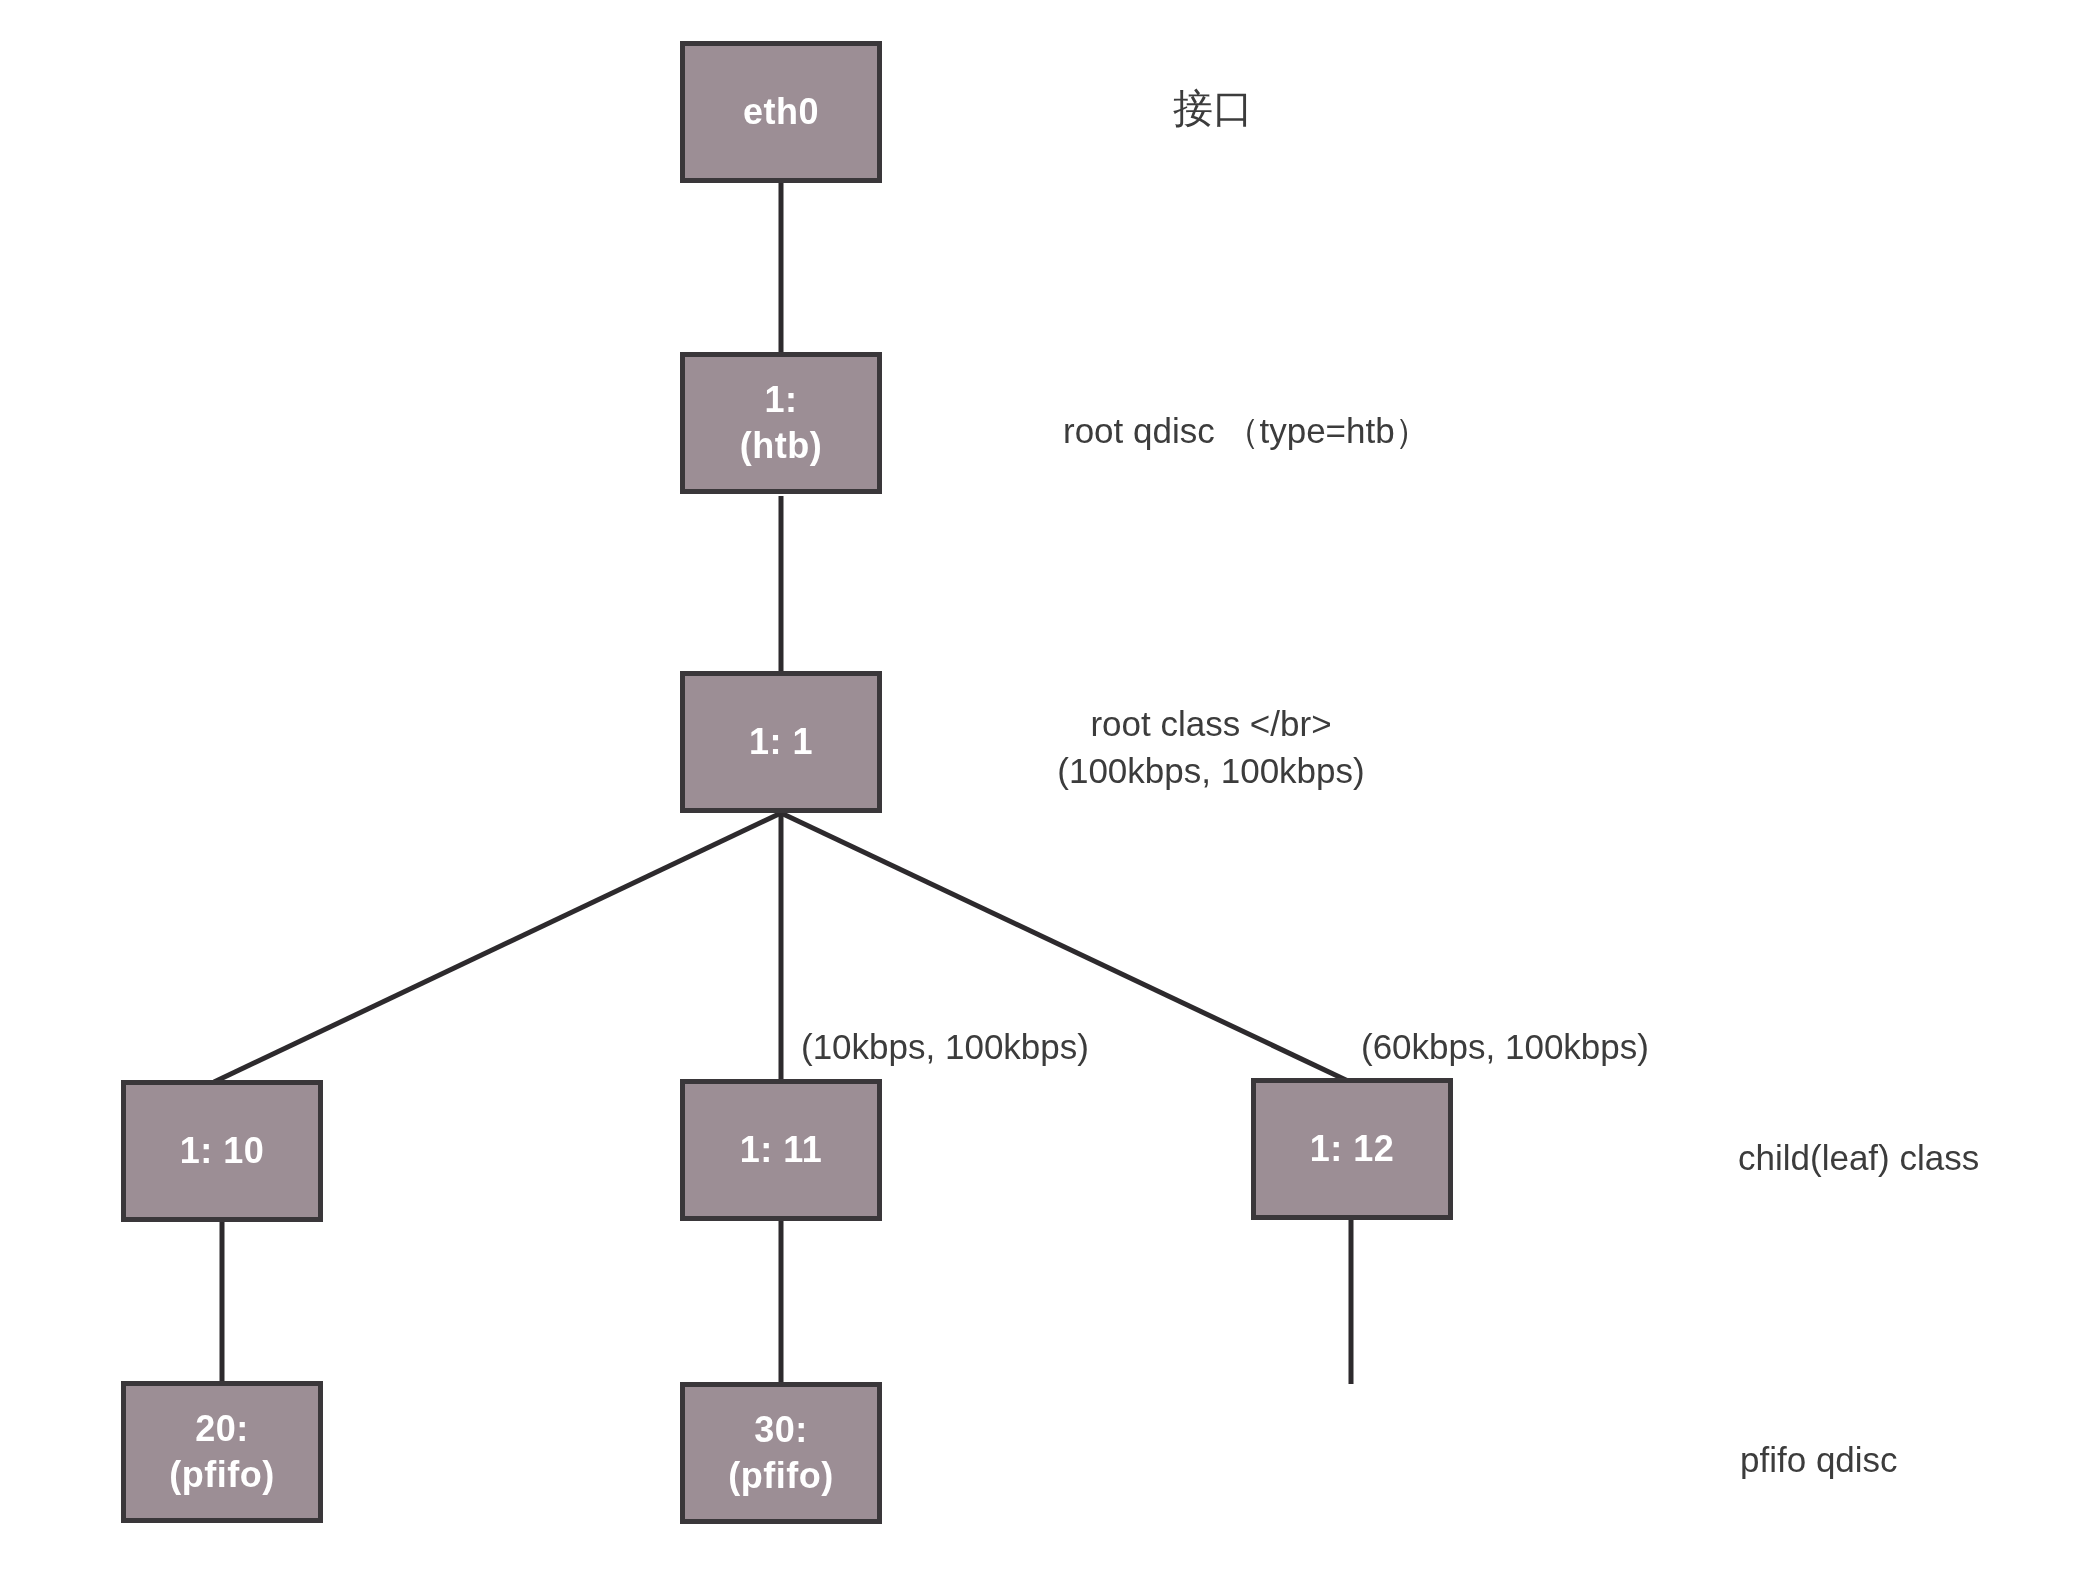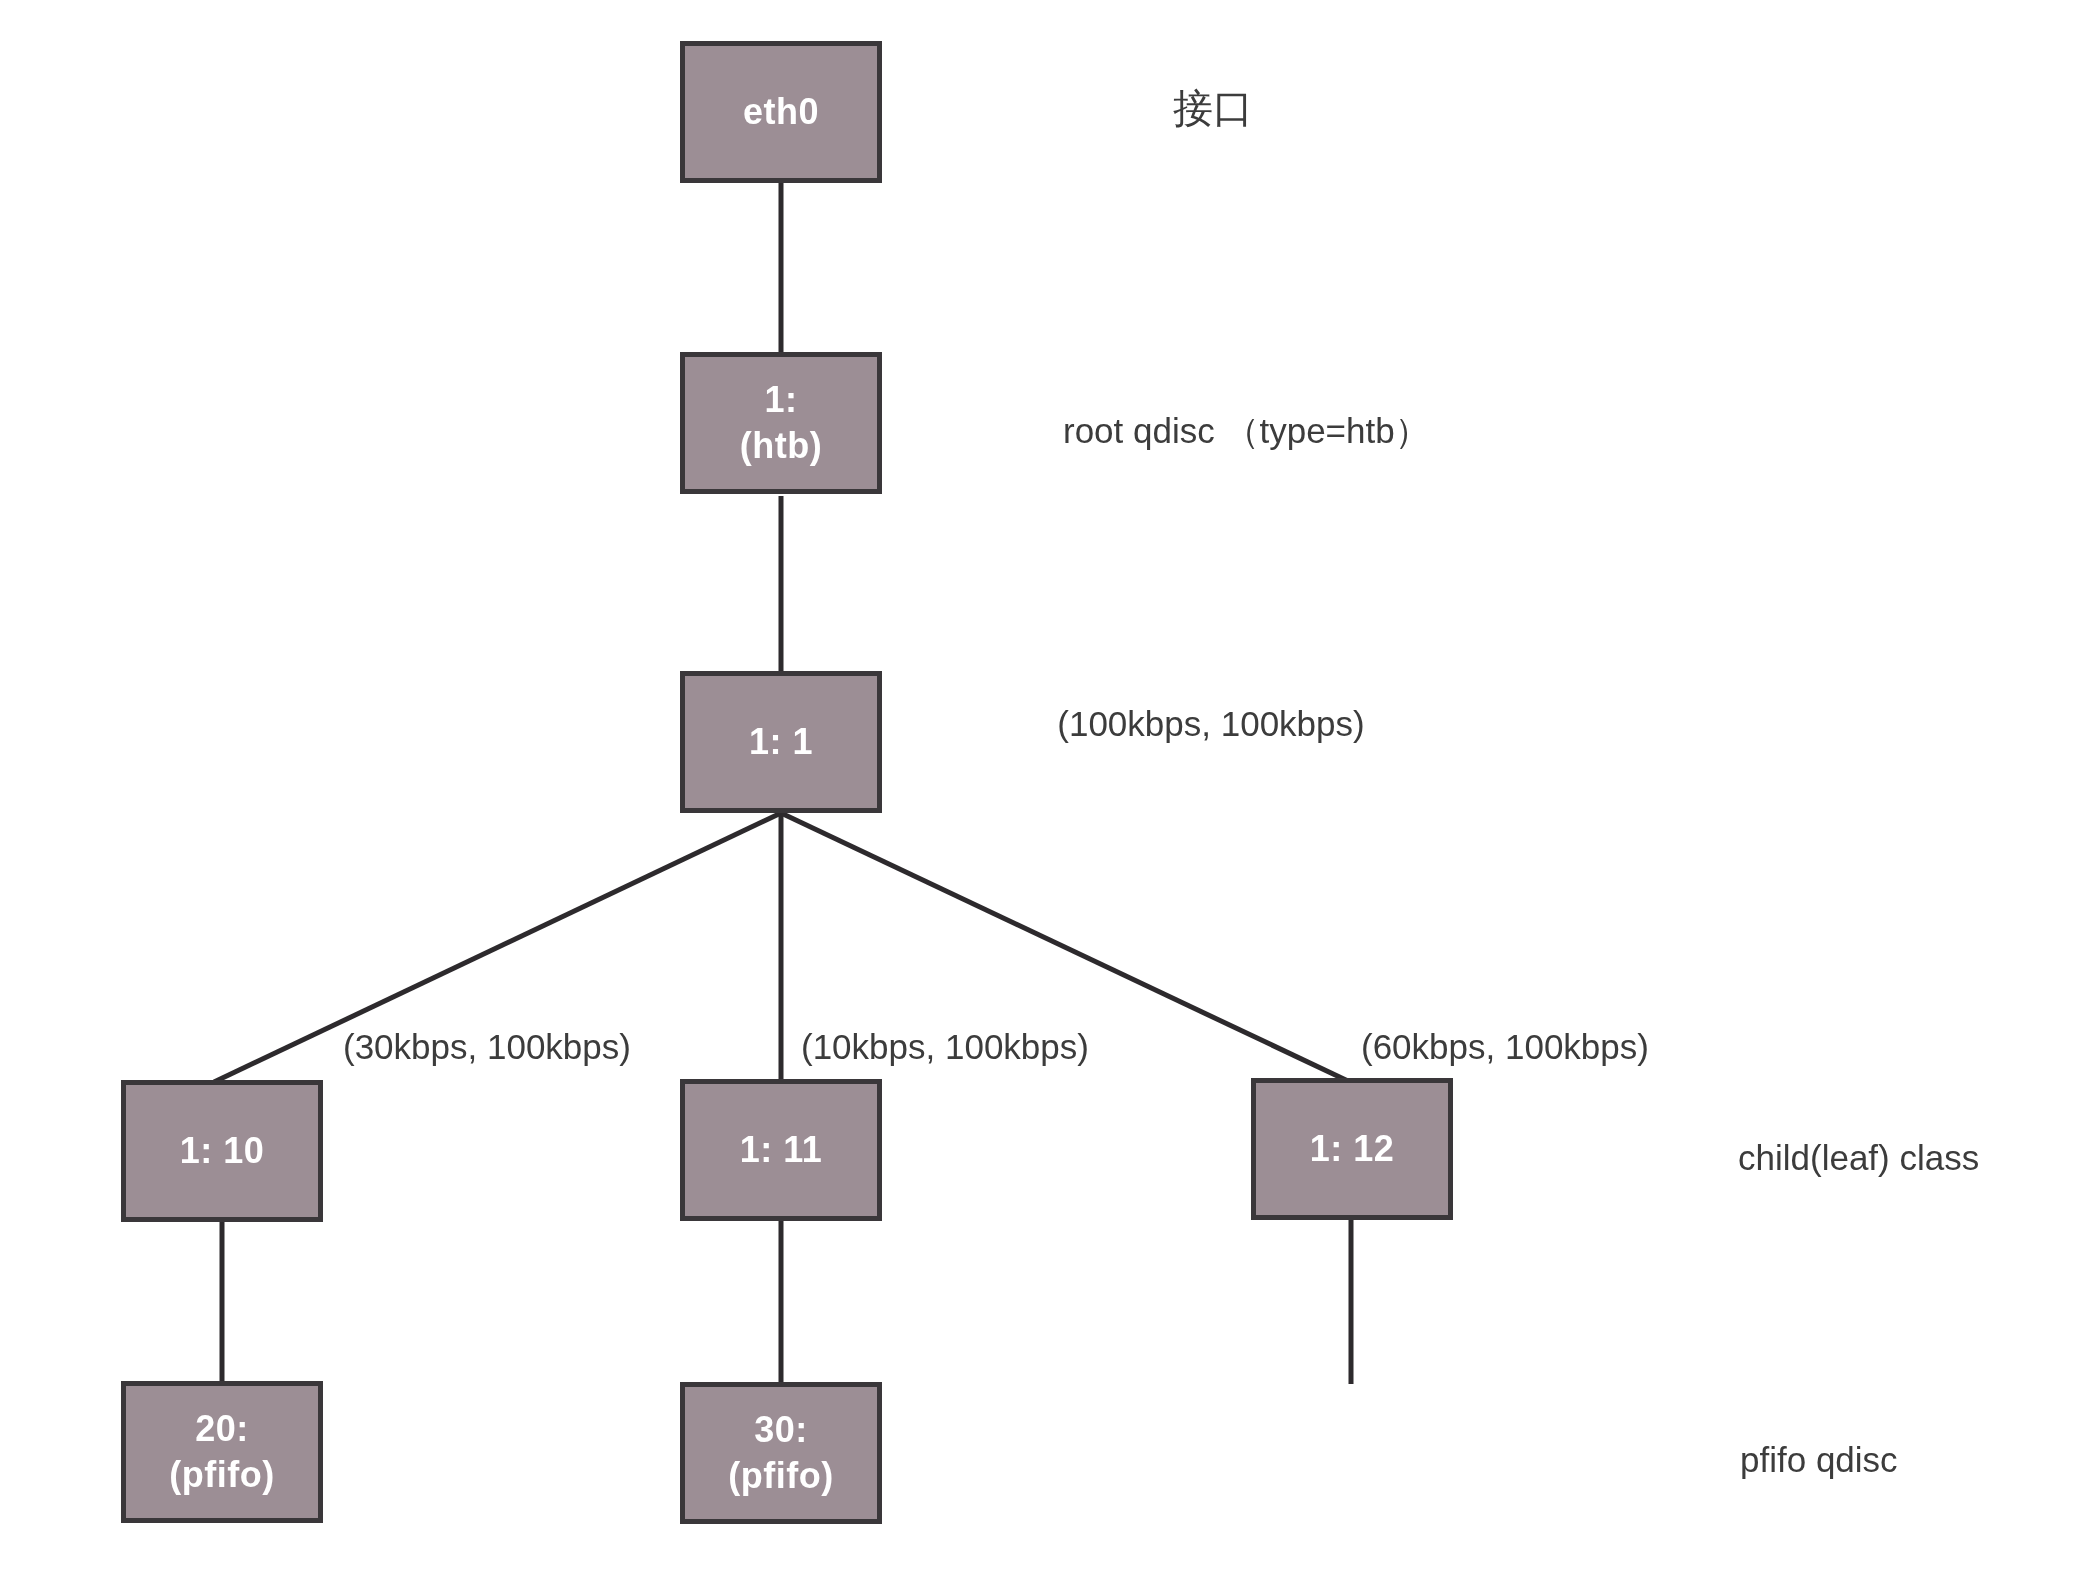--- a/index.html
+++ b/index.html
@@ -95,26 +95,26 @@
     <span>30:</span>
     <span>(pfifo)</span>
   </div>
 
 
   <div class="annot cjk" style="left:1165px;top:85px">接口</div>
 
   <div class="annot" style="left:1055px;top:407px">root qdisc （type=htb）</div>
 
   <div class="annot center" style="left:1020px;top:700px;width:366px">
+    <div>root class &lt;/br&gt;</div>
     <div>(100kbps, 100kbps)</div>
   </div>
 
   <div class="annot" style="left:1730px;top:1134px">child(leaf) class</div>
 
   <div class="annot" style="left:1732px;top:1436px">pfifo qdisc</div>
 
-  <div class="annot" style="left:335px;top:1023px">(30kbps, 100kbps)</div>
 
   <div class="annot" style="left:793px;top:1023px">(10kbps, 100kbps)</div>
 
   <div class="annot" style="left:1353px;top:1023px">(60kbps, 100kbps)</div>
 
 </div>
 
 </body></html>

